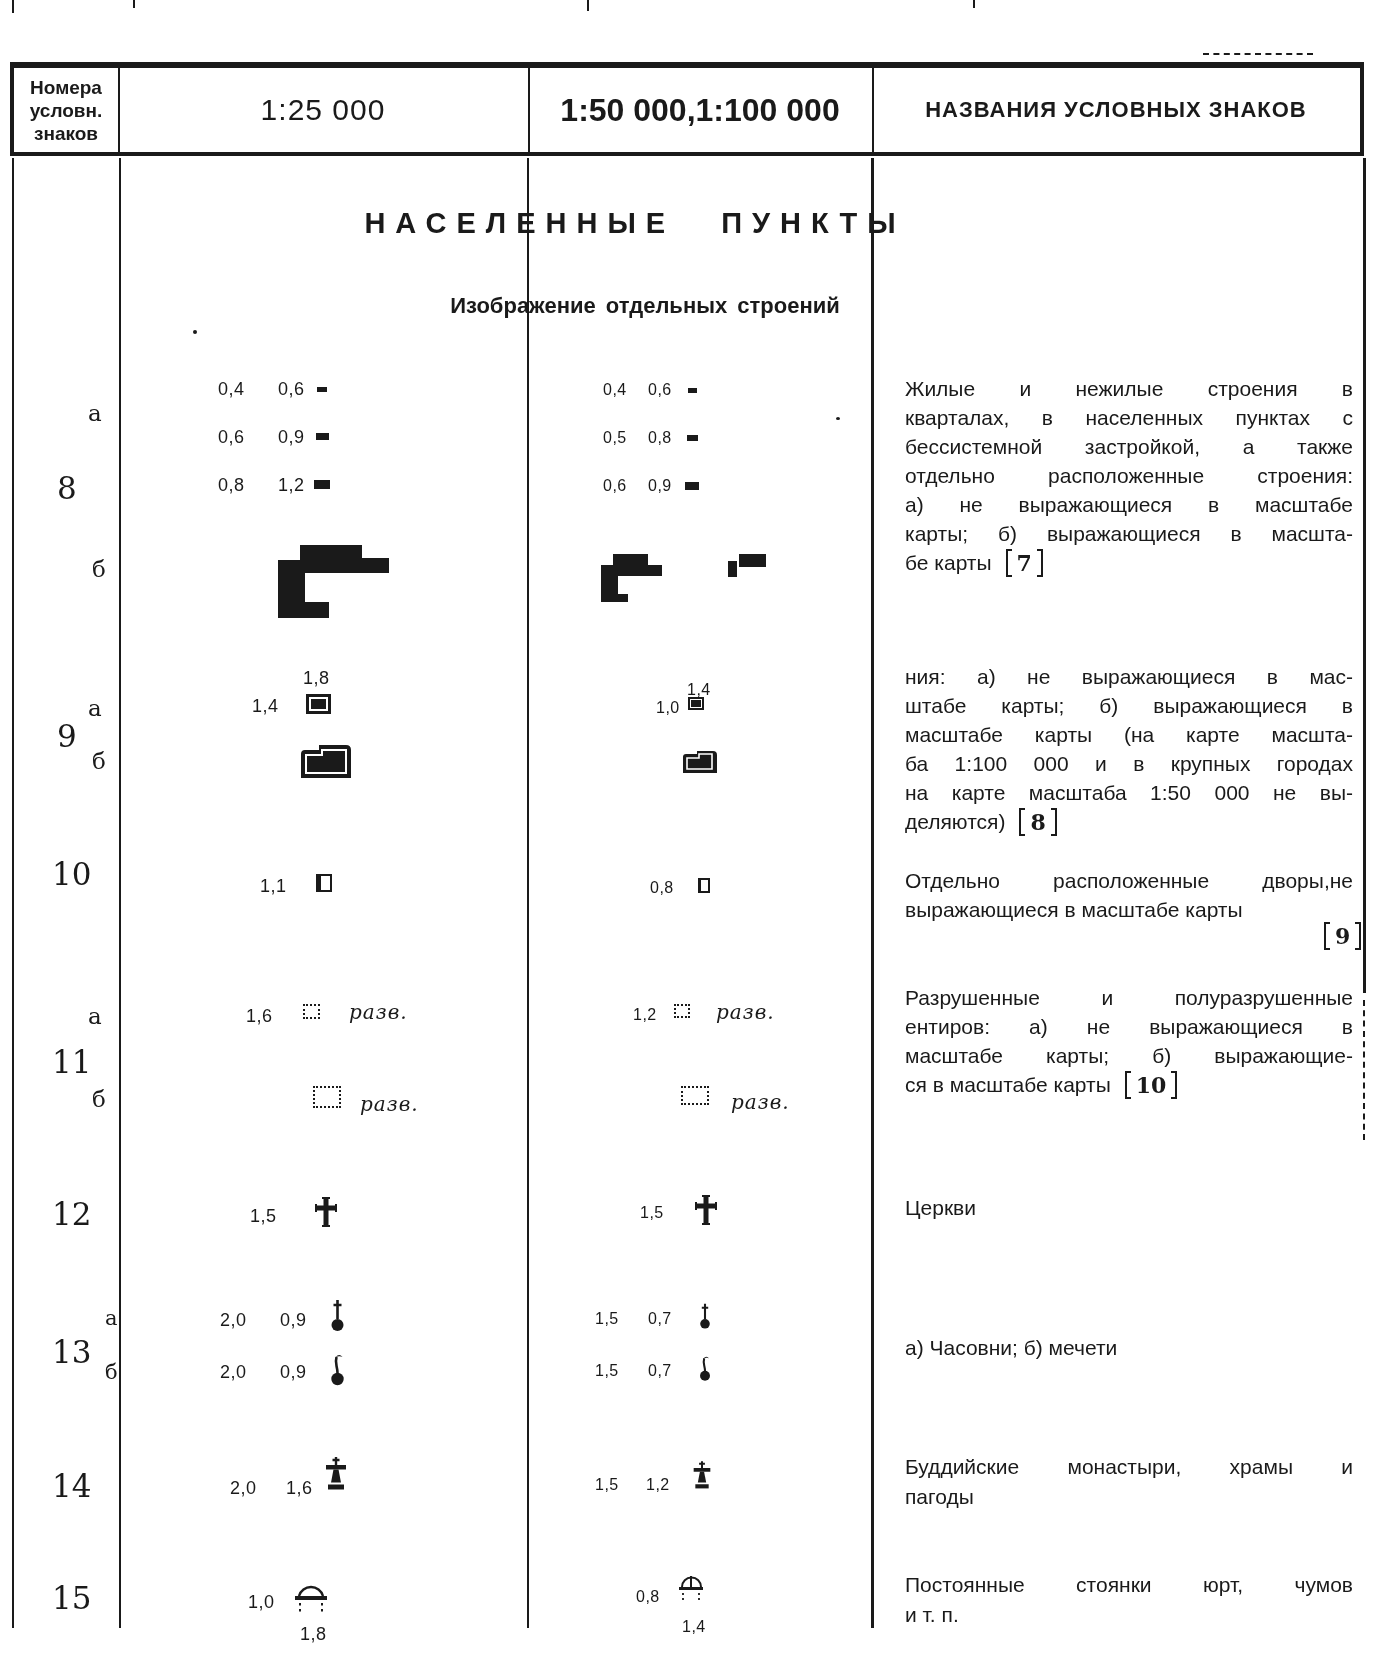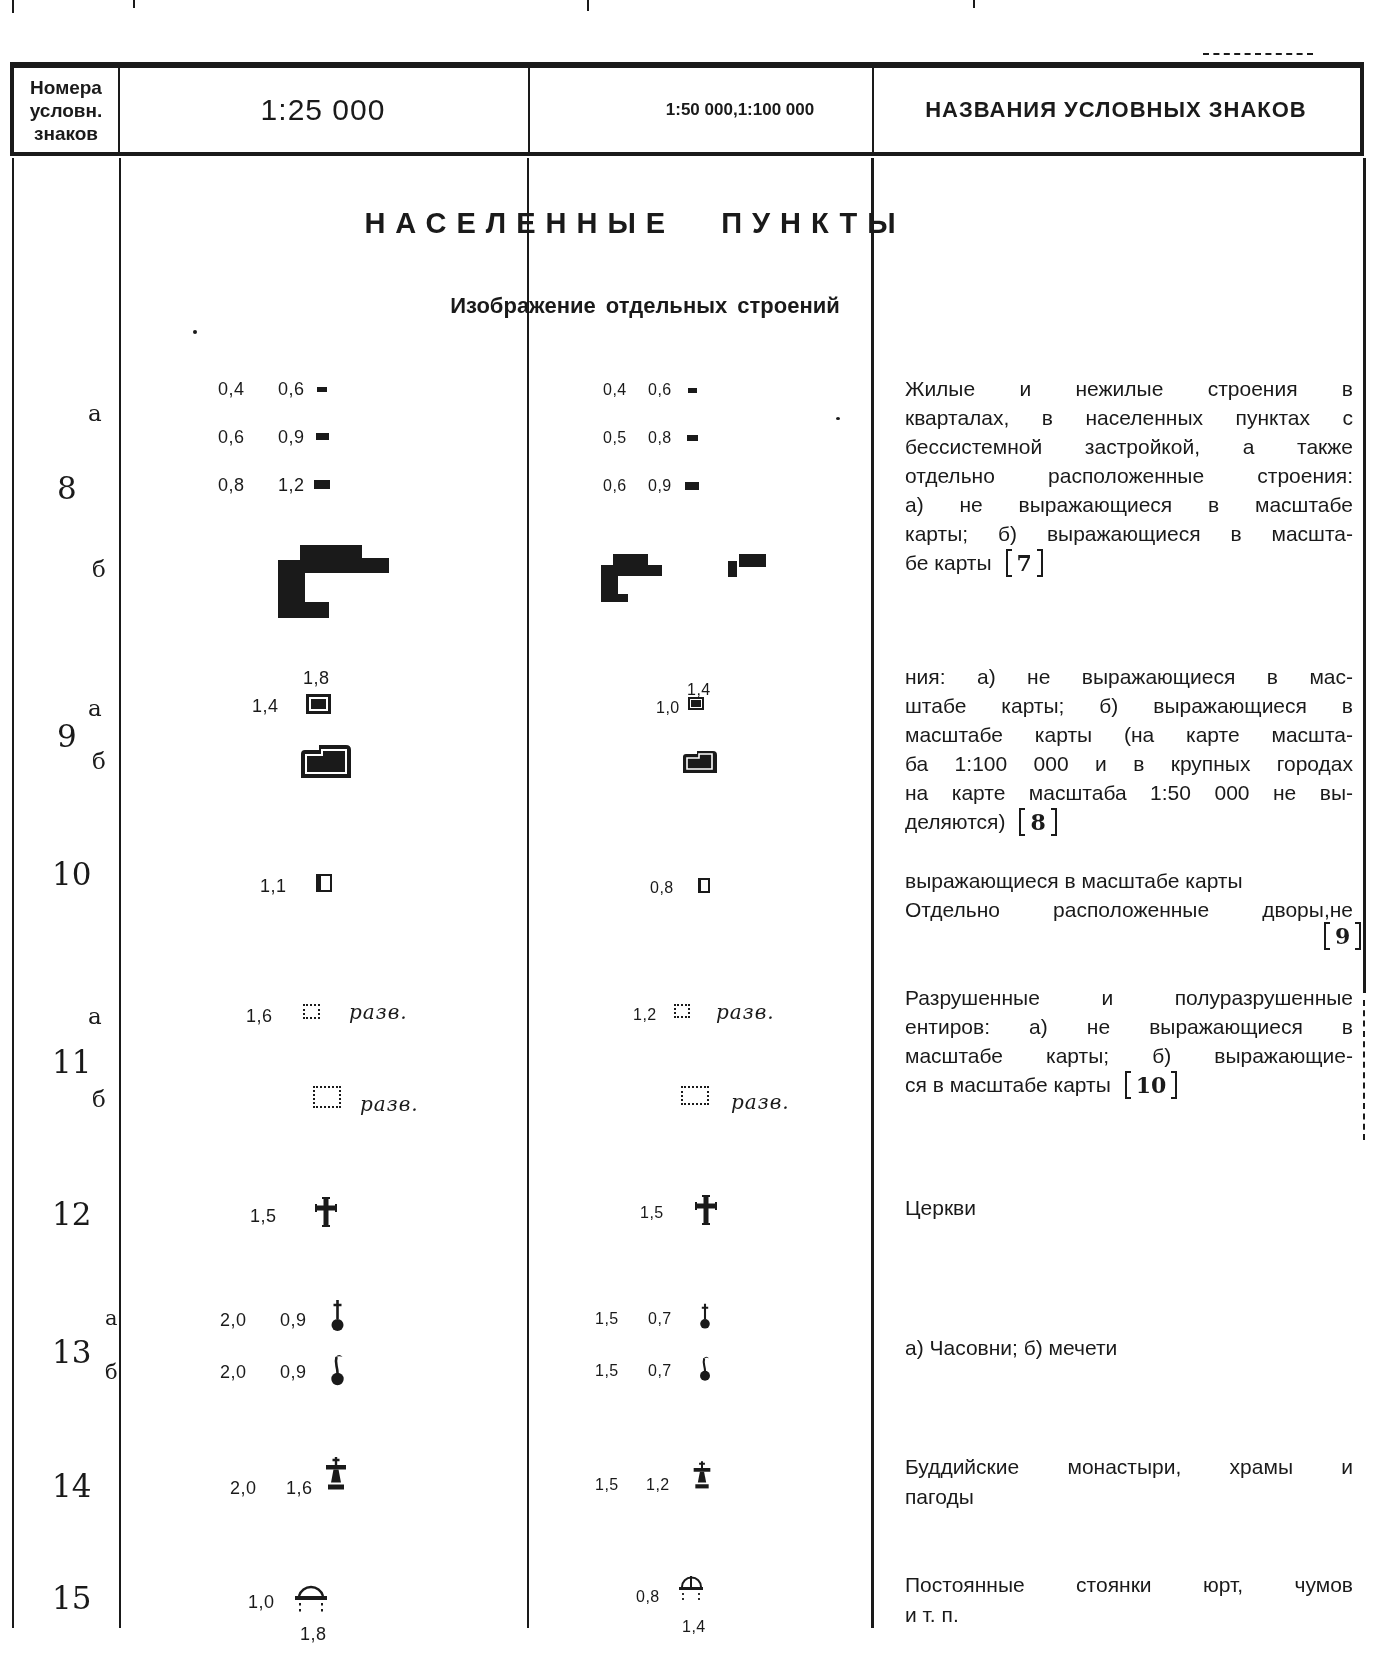--- a/index.html
+++ b/index.html
@@ -11,21 +11,21 @@
   .abs{position:absolute;}
   
   .thead{
     position:absolute;left:10px;top:62px;width:1354px;height:94px;
     border:4px solid #1a1a1a;border-top-width:6px;box-sizing:border-box;
   }
   .hv{position:absolute;top:0;bottom:0;width:2px;background:#1a1a1a;}
   .hcell{position:absolute;top:0;bottom:0;display:flex;align-items:center;justify-content:center;text-align:center;}
   .hc1{font-size:19px;font-weight:bold;line-height:23px;}
   .hc2{font-size:30px;font-weight:normal;letter-spacing:1px;}
-  .hc3{font-size:17px;font-weight:bold;padding-left:40px;}
+  .hc3{font-size:32px;font-weight:bold;}
   .hc4{font-size:22px;font-weight:bold;letter-spacing:1px;}
   
   .vline{position:absolute;background:#1a1a1a;}
   .vdash{position:absolute;border-left:2px dashed #1a1a1a;}
   
   .title{font-size:29px;font-weight:bold;letter-spacing:10px;word-spacing:28px;text-align:center;}
   .subtitle{font-size:22px;font-weight:bold;word-spacing:4px;text-align:center;}
   
   .rownum{font-family:"DejaVu Serif",serif;font-size:31px;}
   .sub{font-family:"DejaVu Serif",serif;font-size:23px;}
@@ -193,22 +193,22 @@
         </span></div>
     </div>
 
   <div class="abs rownum" style="left:52px;top:856px">10</div>
   <span class="abs dim" style="left:260px;top:876px">1,1</span>
   <div class="abs sq10" style="left:316px;top:874px;width:16px;height:18px"></div>
   <span class="abs dim-sm" style="left:650px;top:879px">0,8</span>
   <div class="abs sq10s" style="left:698px;top:878px;width:12px;height:15px"></div>
 
   <div class="tblock" style="left:905px;top:866px">
+      <div class="jline">Отдельно расположенные дворы,не</div>
       <div class="jline last">выражающиеся в масштабе карты</div>
-      <div class="jline">Отдельно расположенные дворы,не</div>
     </div>
   <span class="abs ref" style="left:1310px;top:922px">
       <i class="brk l"></i>
       <b>9</b>
       <i class="brk r"></i>
     </span>
 
   <div class="abs sub" style="left:88px;top:1003px">а</div>
   <div class="abs rownum" style="left:52px;top:1044px">11</div>
   <div class="abs sub" style="left:92px;top:1086px">б</div>

